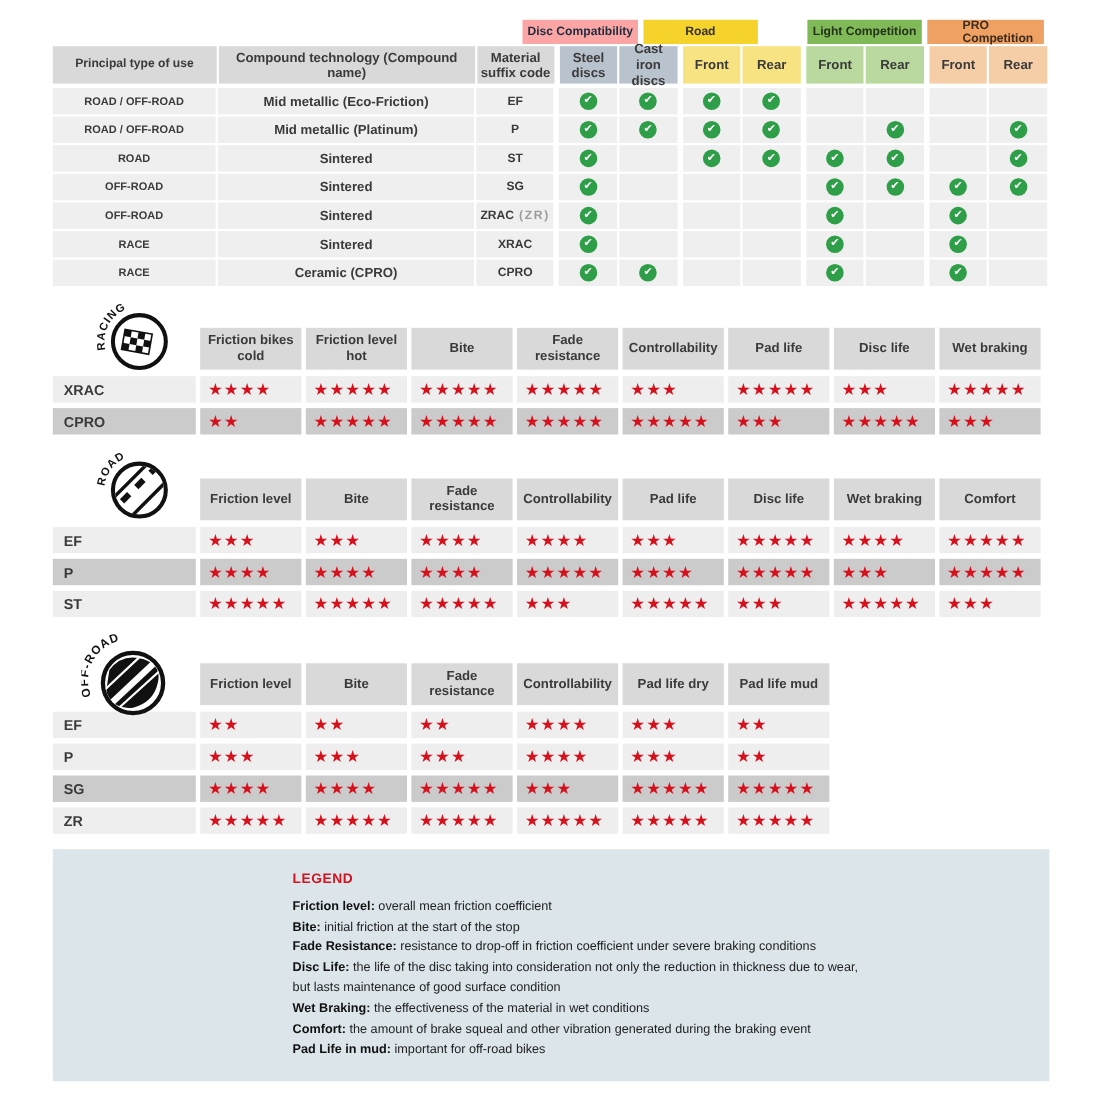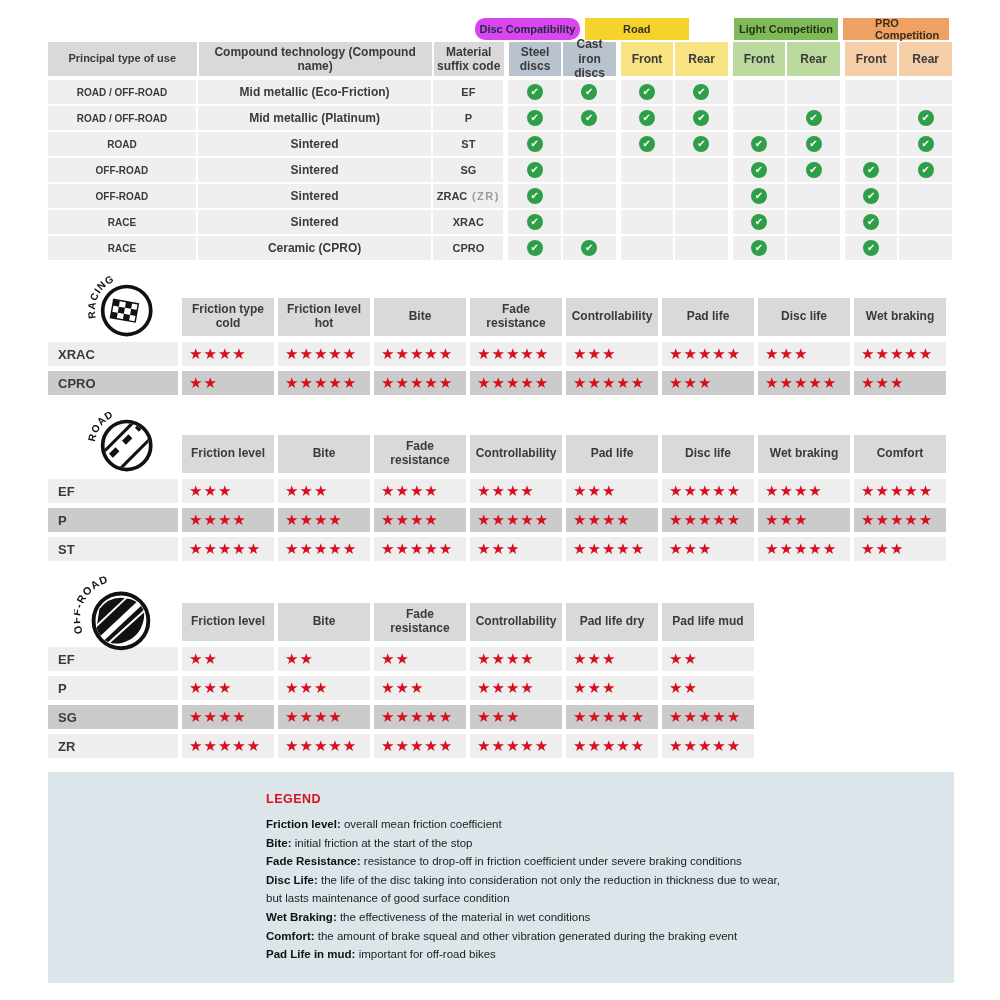--- a/index.html
+++ b/index.html
@@ -58,21 +58,21 @@
   svg text{font-family:"Liberation Sans",sans-serif}
 </style>
 </head>
 <body>
 
 <div>
 
   <div class="compat">
       <div class="row">
         <div class="spacer"></div>
-        <div class="group-cell" style="background: #d946ef; color: rgb(29, 44, 62); border-radius: 10px;">Disc Compatibility</div>
+        <div class="group-cell" style="background: #fca5a5; color: rgb(29, 44, 62);">Disc Compatibility</div>
         <div class="group-cell" style="background: rgb(246, 211, 43); color: rgb(51, 49, 42);">Road</div>
         <div class="group-cell" style="background: rgb(128, 186, 88); color: rgb(36, 51, 24); margin-left: 40px;">Light Competition</div>
         <div class="group-cell" style="background: rgb(239, 160, 99); color: rgb(60, 44, 28); padding-left: 32px;">PRO Competition</div>
       </div>
       <div class="row sub-row">
         <div class="hcell w-use">Principal type of use</div>
         <div class="hcell w-tech">Compound technology (Compound name)</div>
         <div class="hcell w-code">Material suffix code</div>
         <div class="hcell w-check" style="background: rgb(185, 195, 205);">Steel discs</div>
         <div class="hcell w-check" style="background: rgb(185, 195, 205);">Cast iron discs</div>
@@ -254,21 +254,21 @@
             <rect x="13.5" y="0" width="6.75" height="6.7"></rect>
           <rect x="6.75" y="6.7" width="6.75" height="6.7"></rect>
             <rect x="20.25" y="6.7" width="6.75" height="6.7"></rect>
           <rect x="0" y="13.4" width="6.75" height="6.6"></rect>
             <rect x="13.5" y="13.4" width="6.75" height="6.6"></rect>
         </g>
       </g>
     </svg>
   <div class="rrow rheader">
         <div class="rspacer"></div>
-        <div class="rhcell">Friction type cold</div>
+        <div class="rhcell">Friction bikes cold</div>
         <div class="rhcell">Friction level hot</div>
         <div class="rhcell">Bite</div>
         <div class="rhcell">Fade resistance</div>
         <div class="rhcell">Controllability</div>
         <div class="rhcell">Pad life</div>
         <div class="rhcell">Disc life</div>
         <div class="rhcell">Wet braking</div>
       </div>
       <div class="rrow">
         <div class="rlabel light">XRAC</div>

